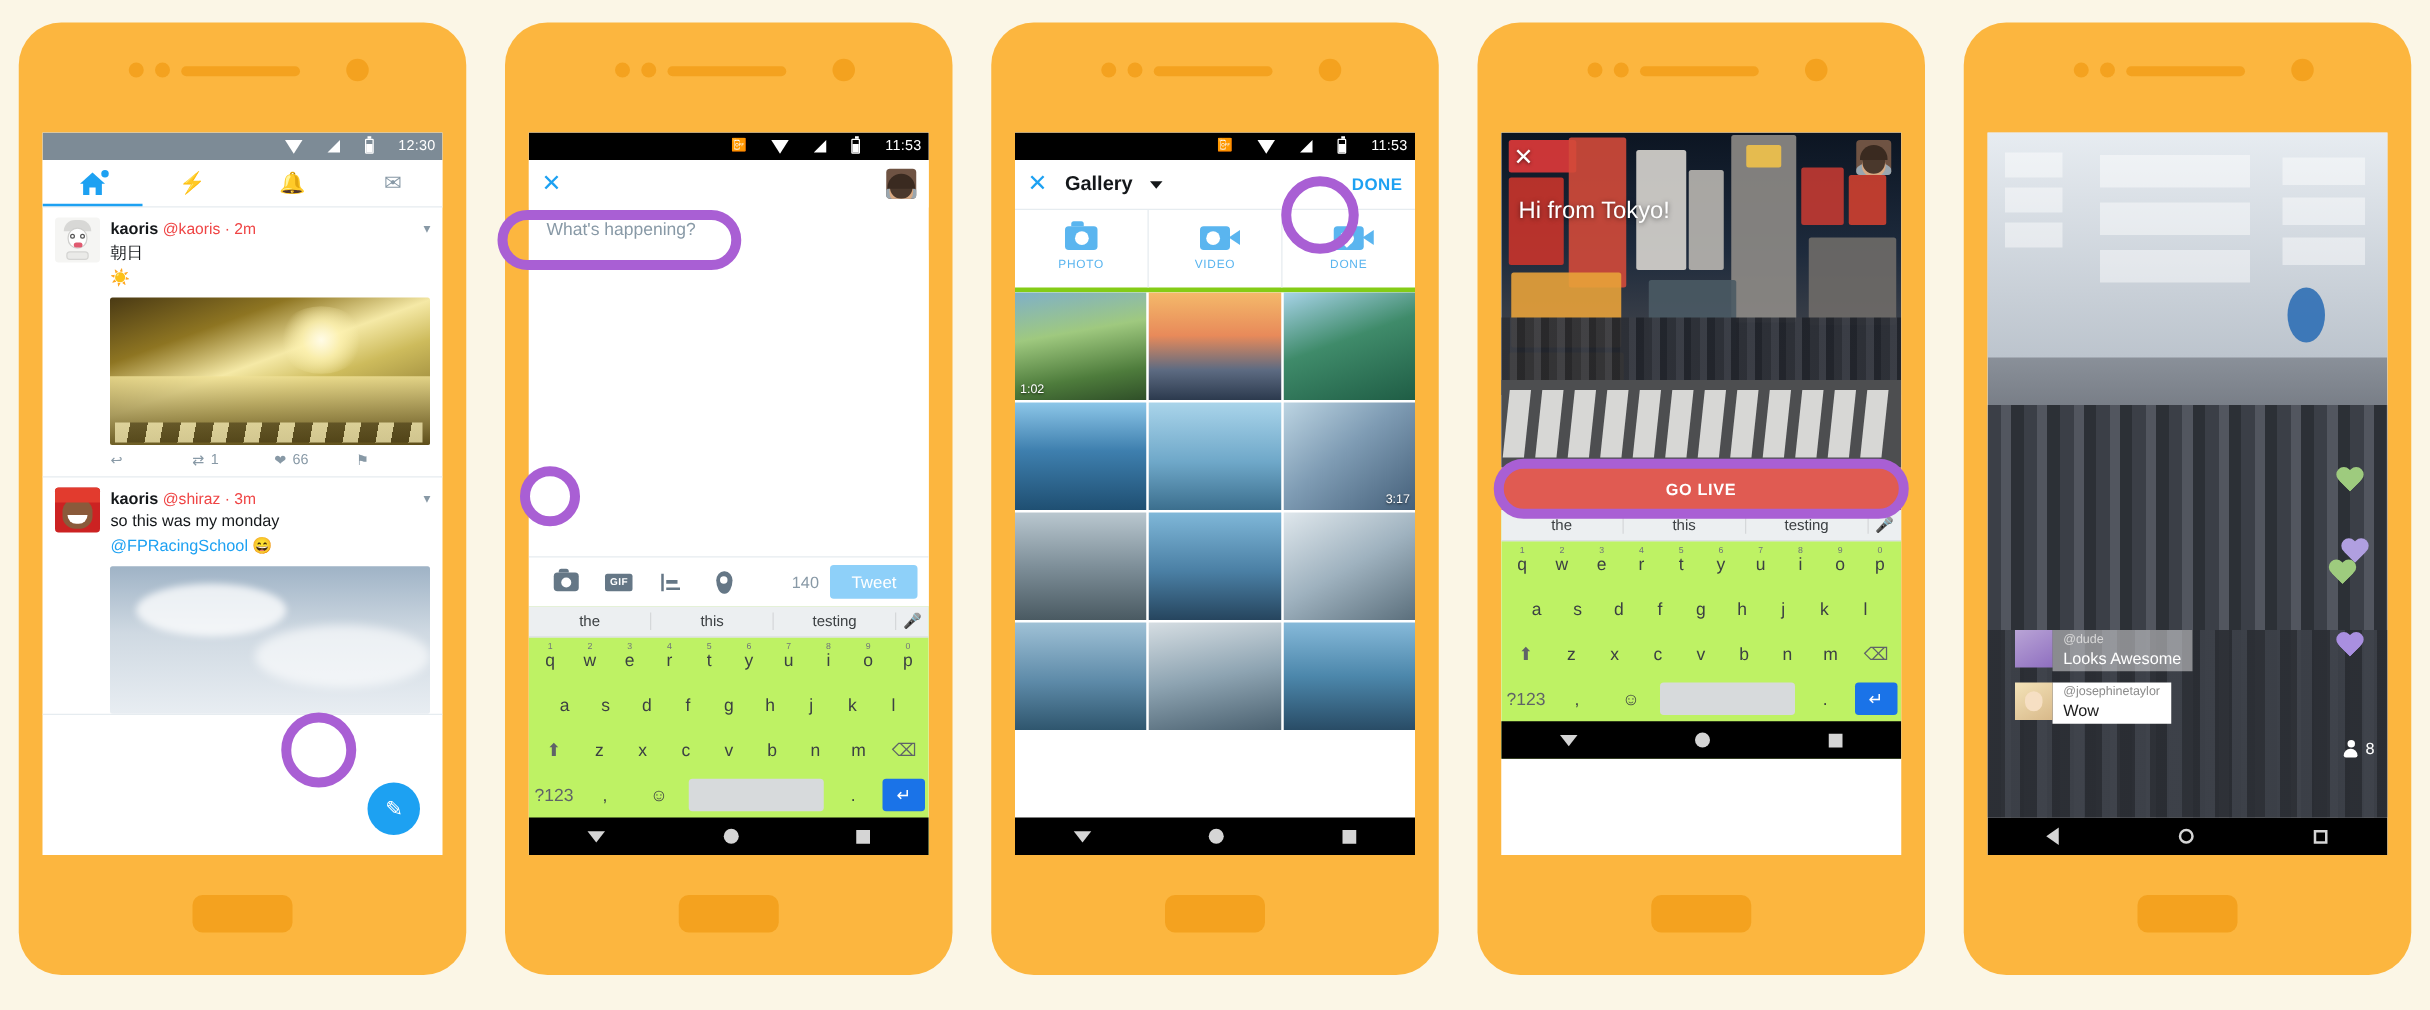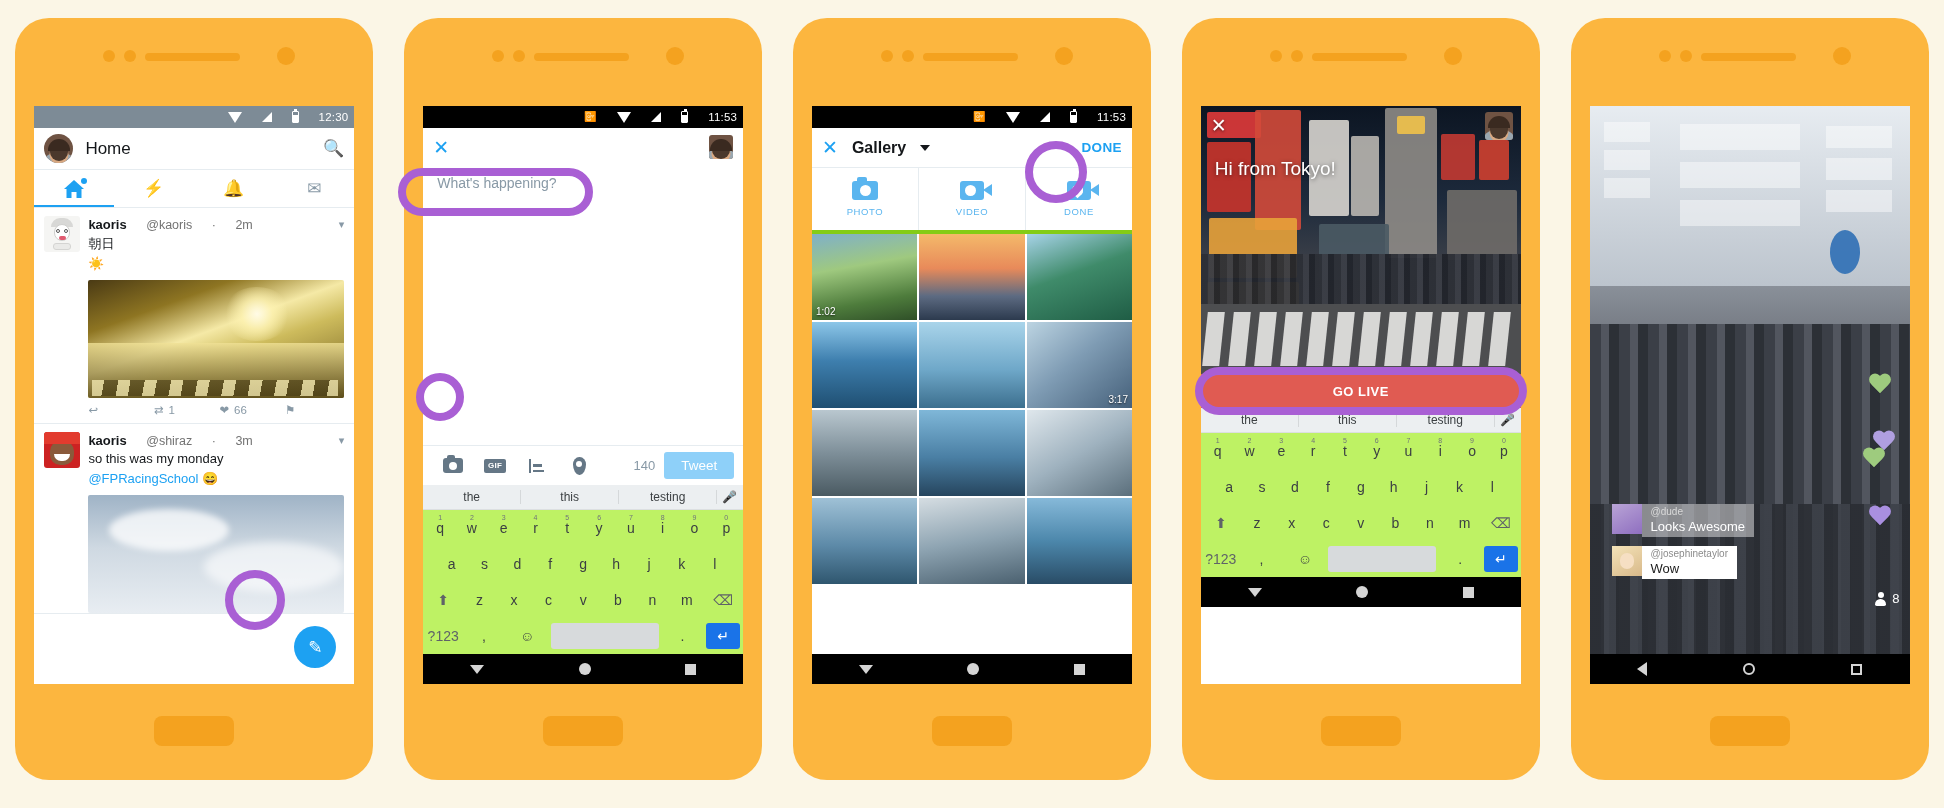--- a/index.html
+++ b/index.html
@@ -83,21 +83,21 @@
   .sk-eye{position:absolute;top:13px;width:4px;height:4px;border-radius:50%;border:1px solid #555;}
   .sk-eye.l{left:12px;} .sk-eye.r{left:20px;}
   .sk-lip{position:absolute;top:20px;left:15px;width:7px;height:4px;border-radius:4px;background:#e05a70;}
   .sk-bow{position:absolute;bottom:2px;left:9px;width:18px;height:7px;border-radius:3px;background:#eaeae8;border:1px solid #d4d4d2;}
   .tw-av.shiraz{background:#c22; }
   .sh-cap{position:absolute;top:0;left:0;right:0;height:12px;background:#e23b2e;border-radius:2px 2px 0 0;}
   .sh-face{position:absolute;top:9px;left:6px;width:24px;height:24px;border-radius:10px;background:#8a5a3b;}
   .sh-smile{position:absolute;top:22px;left:10px;width:16px;height:7px;border-radius:0 0 9px 9px;background:#fff;}
   .tw-meta { font-size: 12.5px; line-height: 1.35; }
   .tw-name { font-weight: bold; color: #14171a; font-size: 13px;}
-  .tw-handle { color: #737373; margin-left: 16px; }
+  .tw-handle { color: #ef4444; }
   .tw-text { color: #14171a; font-size: 13px; line-height: 1.45; margin-top: 1px;}
   .tw-link { color: #1da1f2; }
   .tw-chev { position: absolute; right: 10px; top: 10px; color: #8899a6; font-size: 11px;}
   .tw-photo { margin: 6px 0 0 44px; height: 118px; border-radius: 2px; overflow: hidden; position:relative;
               background: linear-gradient(160deg,#4a3a14 0%,#8e7522 25%,#f5e9a6 45%,#cdbb5c 60%,#6b581c 100%); }
   .tw-photo.sunrise:after{content:"";position:absolute;top:6%;left:52%;width:70px;height:54px;border-radius:50%;
        background:radial-gradient(circle,#fffbe6 0%,rgba(255,244,180,.75) 35%,rgba(255,230,120,0) 70%);}
   .tw-photo .road{position:absolute;bottom:0;left:0;right:0;height:46%;background:linear-gradient(180deg,rgba(240,225,150,.8),rgba(90,75,25,.85));}
   .tw-photo .zebra{position:absolute;bottom:2px;left:4px;width:96%;height:16px;
        background:repeating-linear-gradient(100deg,rgba(245,235,180,.75) 0 12px, rgba(70,58,20,.6) 12px 26px);}
@@ -232,30 +232,20 @@
       <div class="home-btn"></div>
 
       <div class="screen">
         <div class="statusbar grey">
           <span class="sb-wifi"></span>
           <span class="sb-sig"></span>
           <span class="sb-bat"></span>
           <span class="sb-time">12:30</span>
         </div>
 
-        <div class="tw-appbar">
-          <div class="avatar-img">
-            <div class="av-body"></div>
-              <div class="av-face"></div>
-              <div class="av-beard"></div>
-              <div class="av-hair"></div>
-          </div>
-          <div class="tw-title">Home</div>
-          <div class="tw-search">🔍</div>
-        </div>
 
         <div class="tw-tabs">
           <div class="tw-tab active">
             <span class="home-glyph">
               <span class="roof"></span>
                 <span class="base"></span>
                 <span class="door"></span>
                 <span class="home-dot"></span>
             </span>
           </div>

